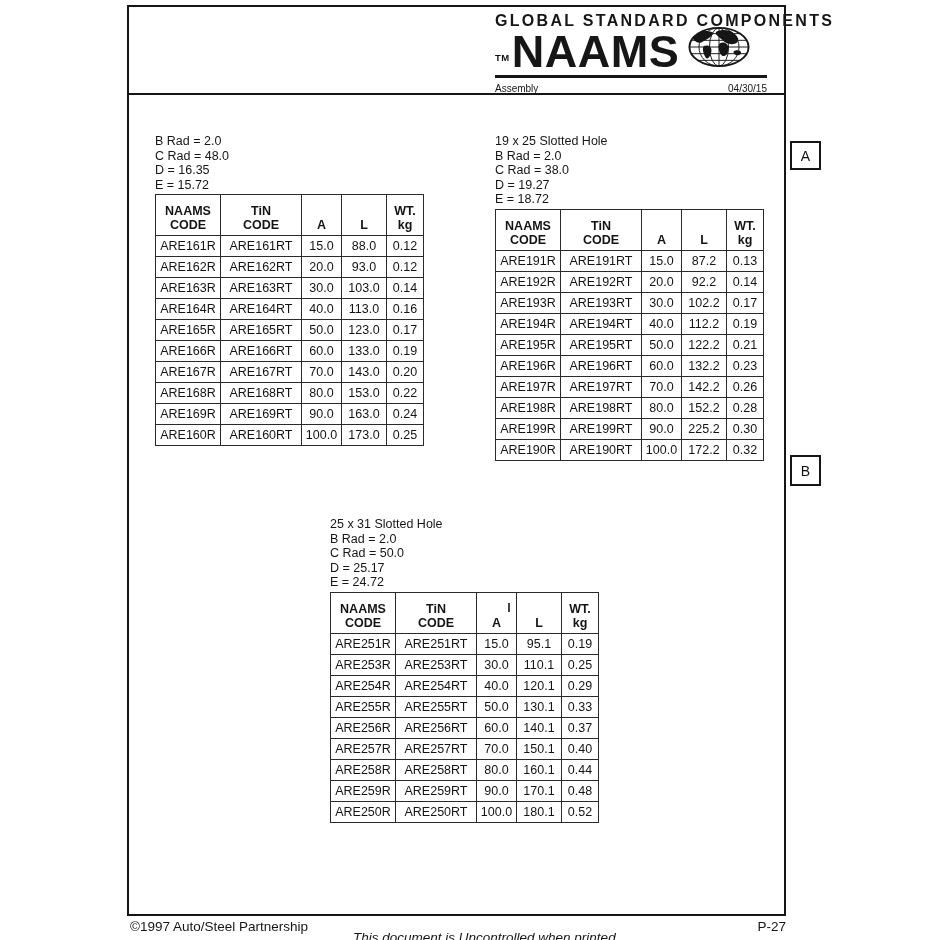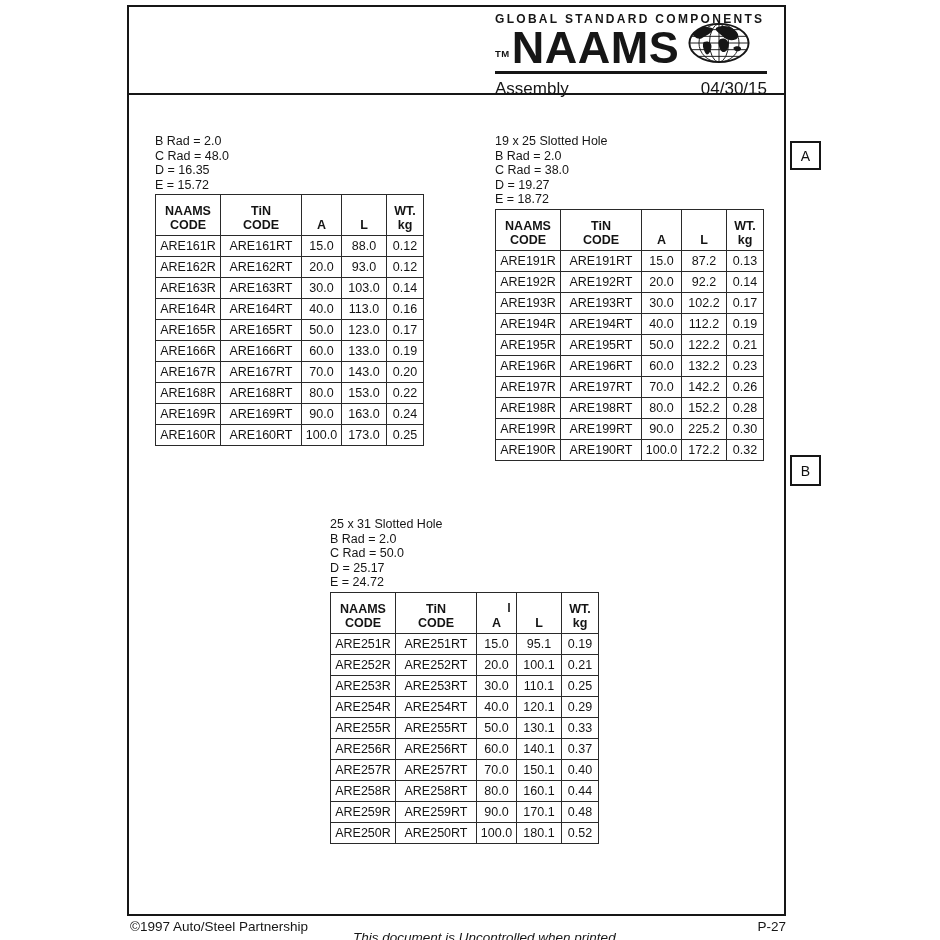--- a/index.html
+++ b/index.html
@@ -3,27 +3,27 @@
 <meta charset="utf-8">
 <style>
   html,body{margin:0;padding:0;background:#fff;}
   .canvas{position:relative;width:940px;height:940px;background:#fff;overflow:hidden;
           font-family:"Liberation Sans", sans-serif;color:#111;}
   .frame{position:absolute;left:127px;top:5px;width:659px;height:911px;border:2px solid #161616;box-sizing:border-box;}
   .header{position:relative;width:100%;height:88px;border-bottom:2px solid #161616;box-sizing:border-box;}
   .doc-title{position:absolute;left:3px;top:4px;width:352px;text-align:center;
              font-weight:bold;font-size:22px;line-height:26.5px;letter-spacing:-0.3px;color:#161616;}
   .logo{position:absolute;left:366px;top:5px;width:272px;}
-  .logo-tagline{font-size:12px;font-weight:bold;letter-spacing:2.3px;white-space:nowrap;color:#161616;}
+  .logo-tagline{font-size:16px;font-weight:bold;letter-spacing:2.3px;white-space:nowrap;color:#161616;}
   .brand-row{display:flex;align-items:flex-end;margin-top:0px;height:42px;}
   .tm{font-size:9.5px;font-weight:bold;margin-right:2px;margin-bottom:9px;letter-spacing:0.5px;}
   .brand{font-size:45px;font-weight:bold;line-height:40px;letter-spacing:0.5px;color:#161616;}
   .globe{margin-left:7px;margin-bottom:0px;}
   .logo-rule{height:3px;background:#161616;margin-top:3px;}
-  .meta-row{display:flex;justify-content:space-between;margin-top:5px;font-size:17px;color:#161616;}
+  .meta-row{display:flex;justify-content:space-between;margin-top:5px;font-size:10px;color:#161616;}
   .side-tab{position:absolute;left:790px;width:27px;height:25px;border:2px solid #161616;
             display:flex;align-items:center;justify-content:center;font-size:14px;background:#fff;}
   .tab-a{top:141px;}
   .tab-b{top:455px;height:27px;}
   .table-group{position:absolute;}
   .spec-notes{font-size:12.5px;line-height:14.5px;color:#161616;margin-bottom:2px;}
   table.spec{border-collapse:collapse;table-layout:fixed;background:#fff;}
   table.spec th, table.spec td{border:1px solid #2a2a2a;text-align:center;padding:0;color:#141414;
       overflow:hidden;white-space:nowrap;}
   table.spec th{font-size:12.5px;font-weight:bold;height:37px;vertical-align:bottom;padding-bottom:3px;line-height:14px;}
@@ -352,27 +352,20 @@
         </thead>
         <tbody>
           <tr>
             <td>ARE251R</td>
             <td>ARE251RT</td>
             <td>15.0</td>
             <td>95.1</td>
             <td>0.19</td>
           </tr>
           <tr>
-            <td>ARE252R</td>
-            <td>ARE252RT</td>
-            <td>20.0</td>
-            <td>100.1</td>
-            <td>0.21</td>
-          </tr>
-          <tr>
             <td>ARE253R</td>
             <td>ARE253RT</td>
             <td>30.0</td>
             <td>110.1</td>
             <td>0.25</td>
           </tr>
           <tr>
             <td>ARE254R</td>
             <td>ARE254RT</td>
             <td>40.0</td>

